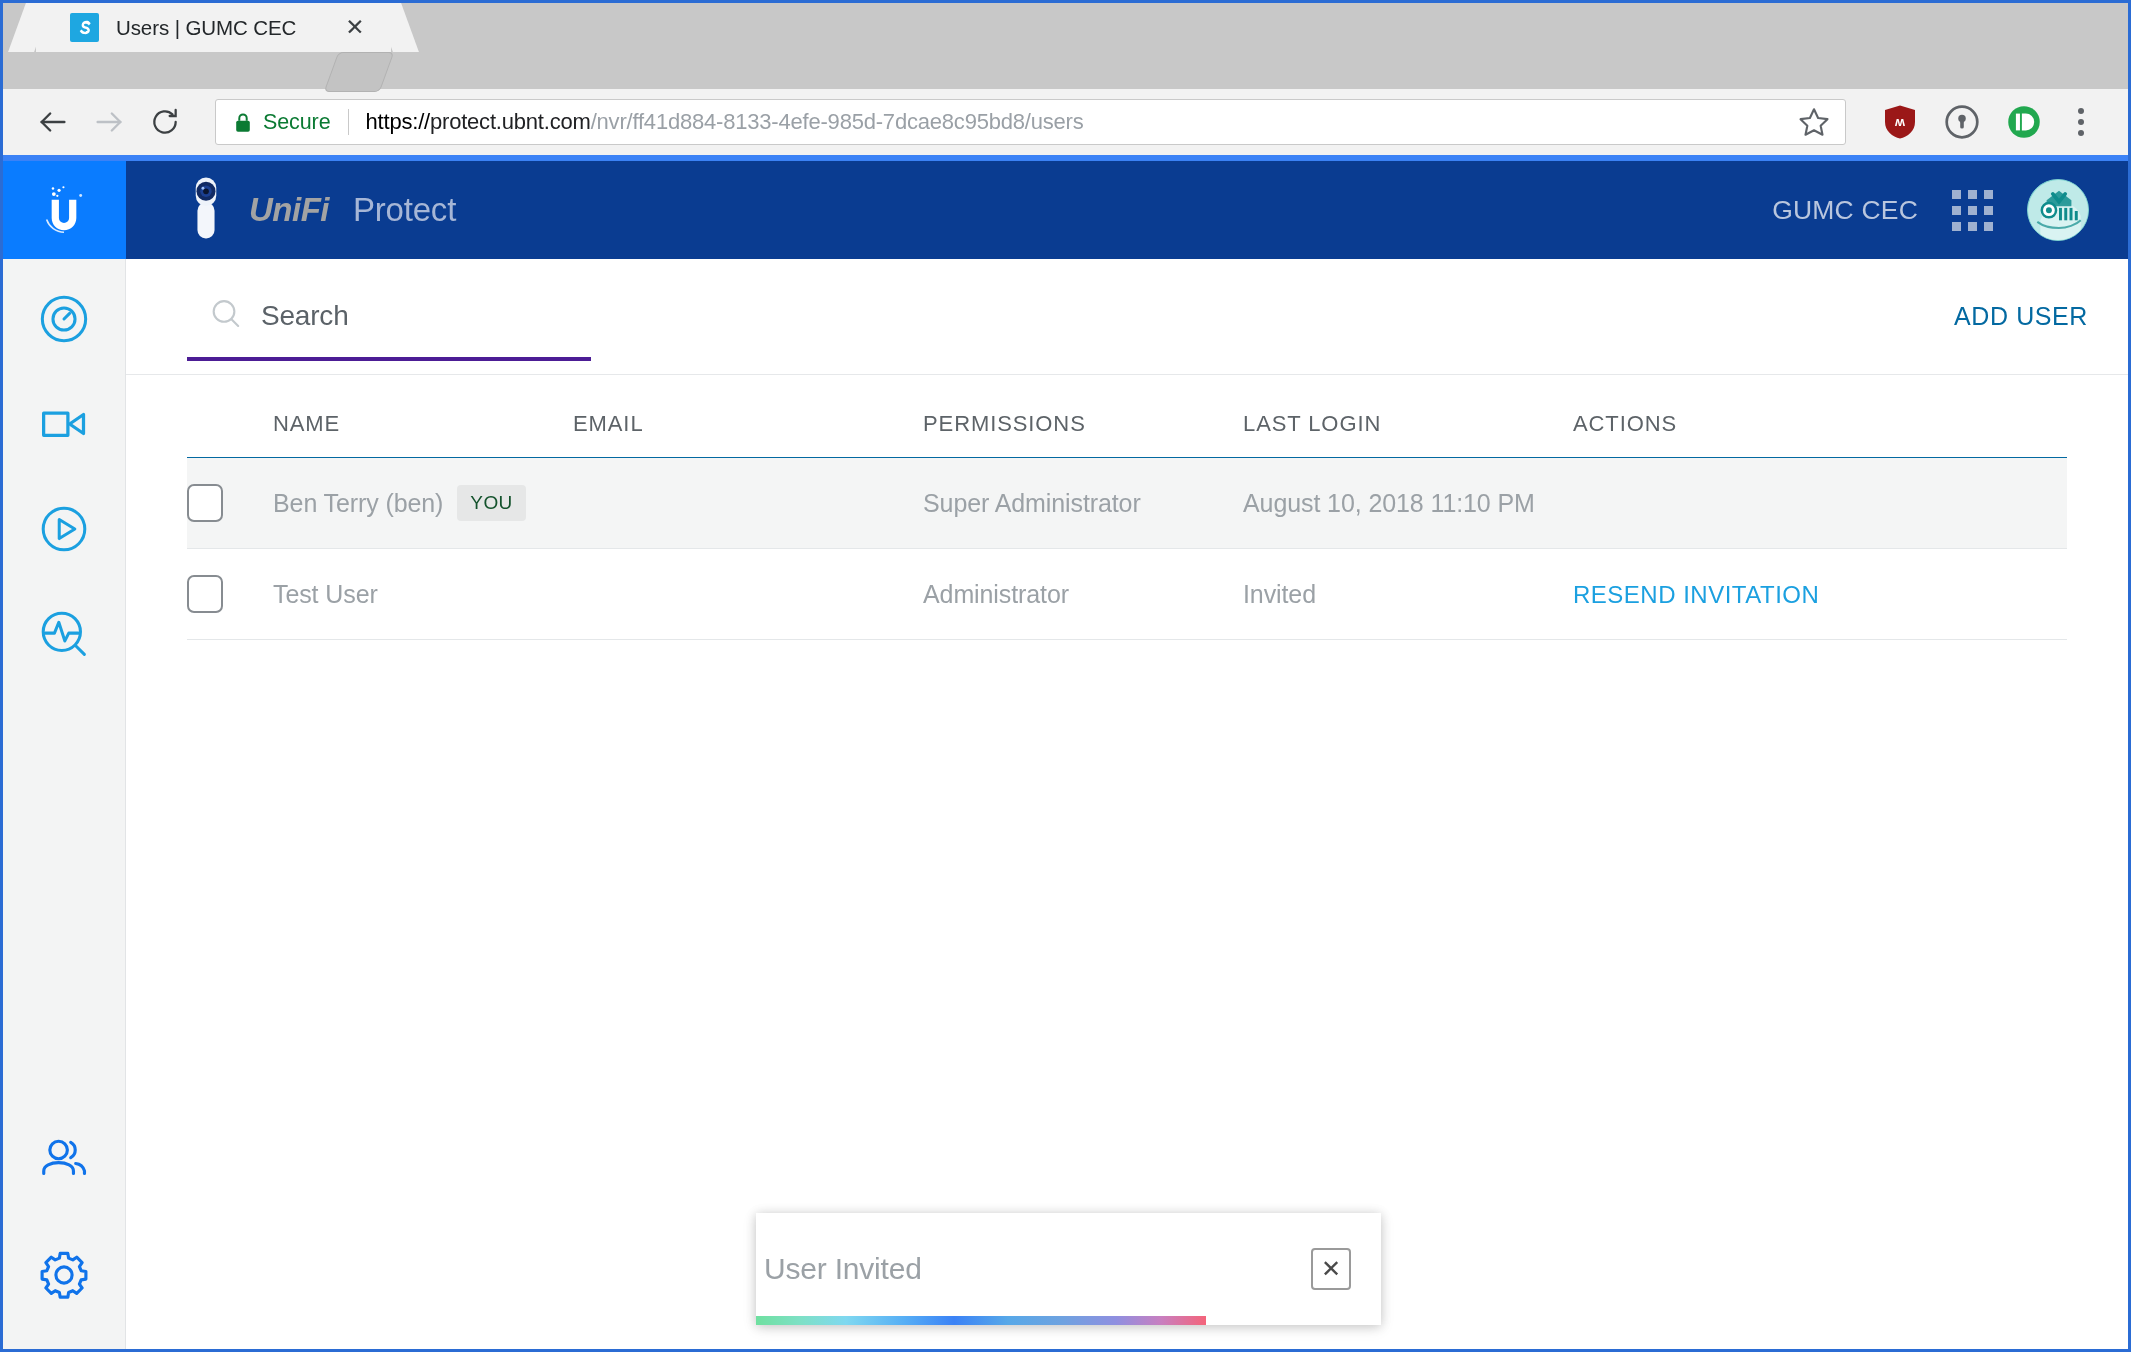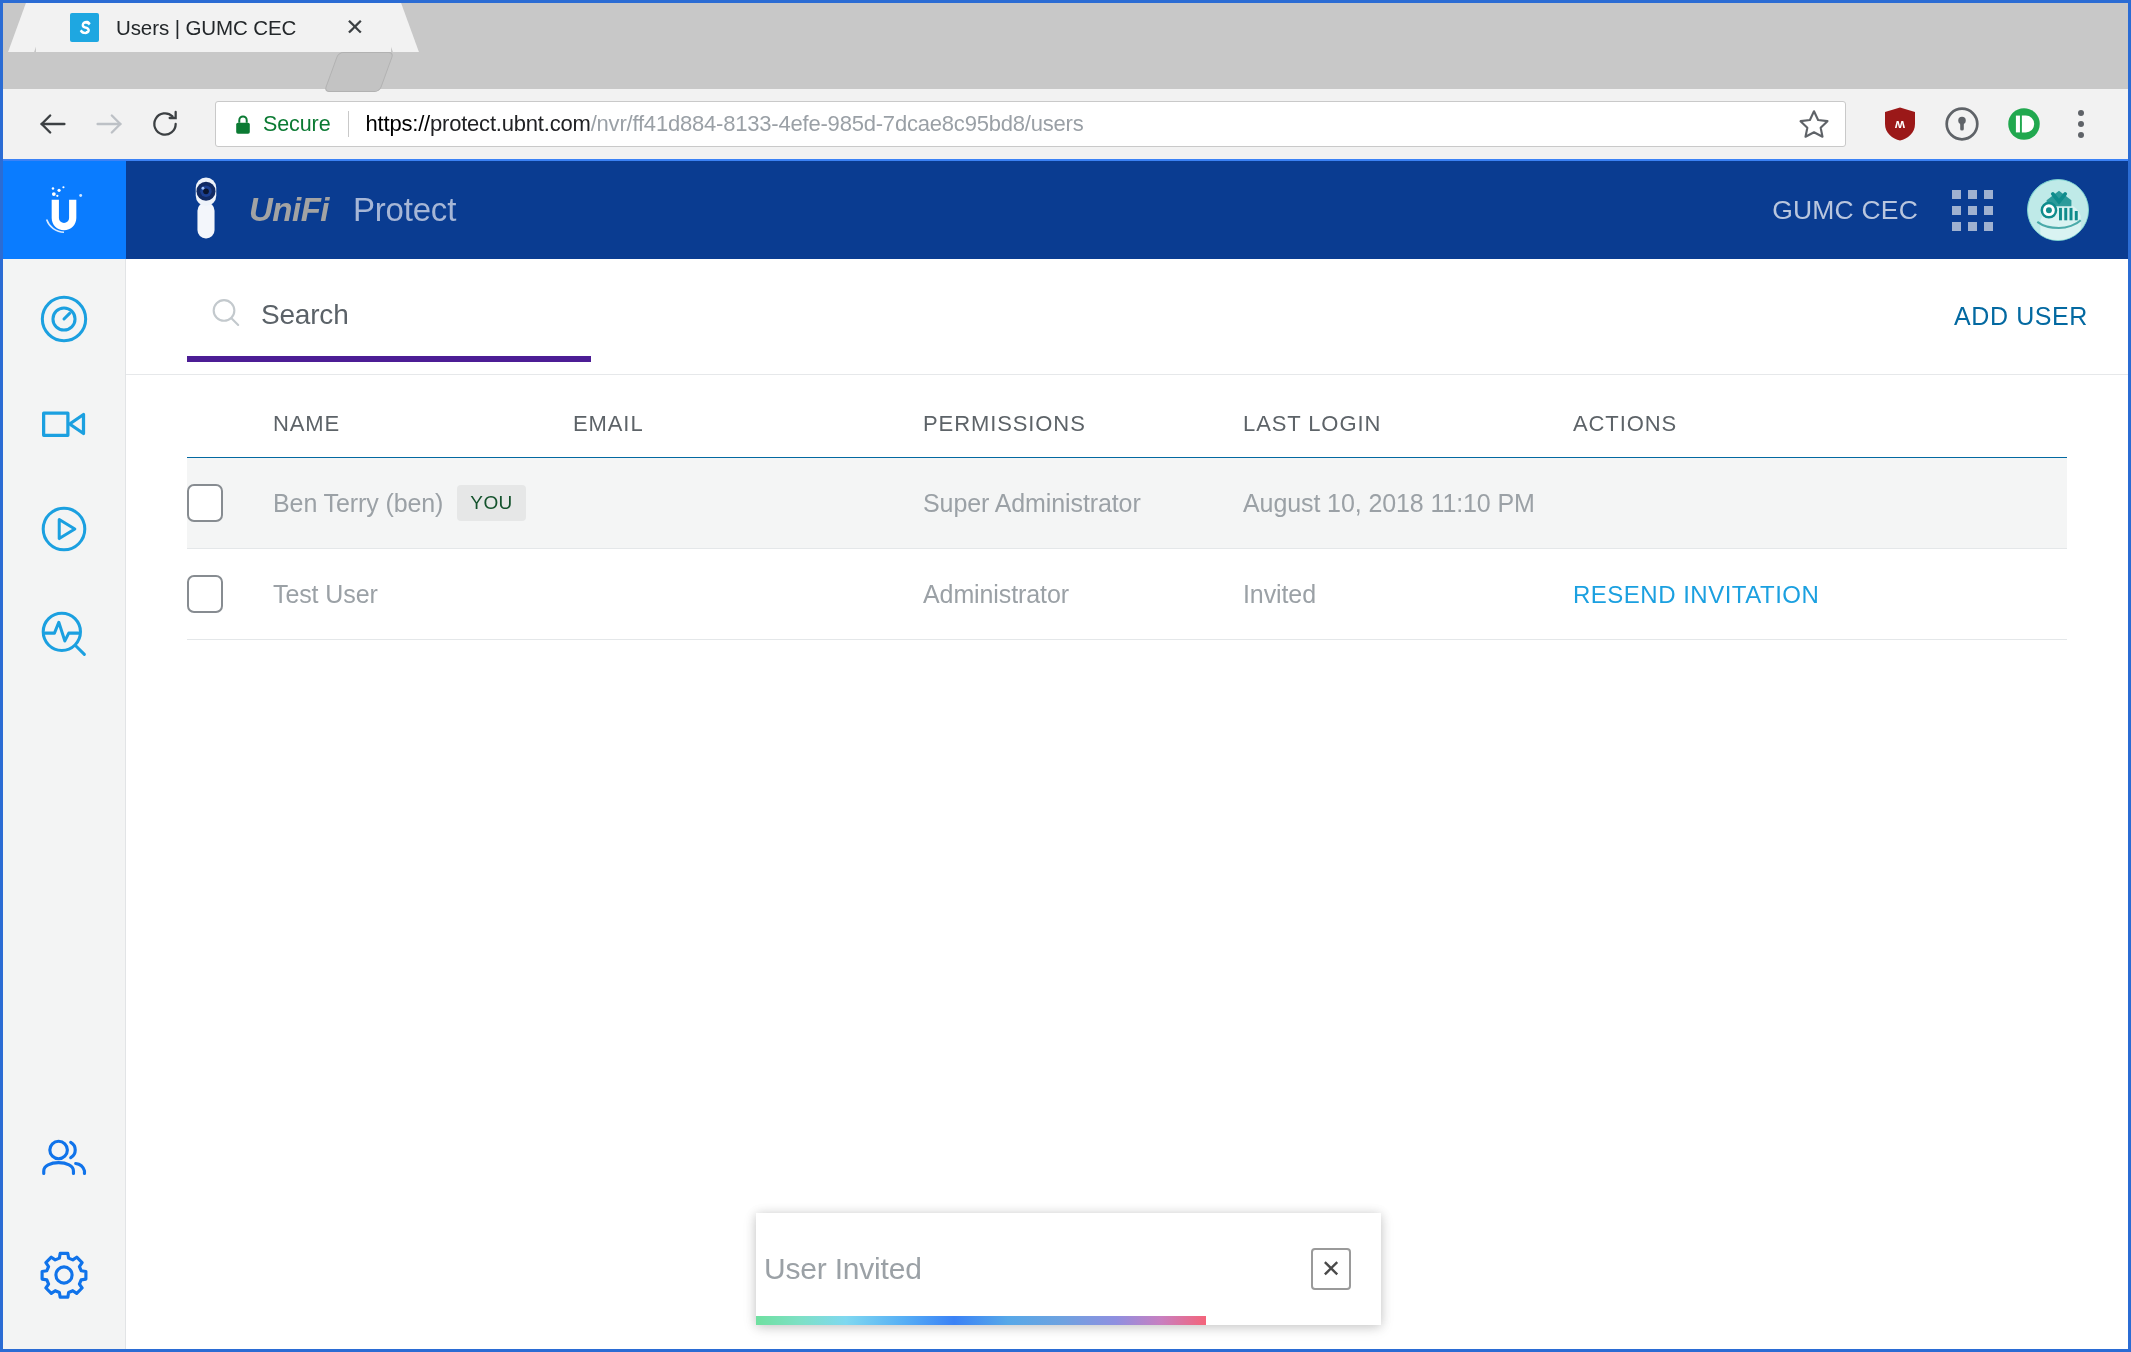--- a/index.html
+++ b/index.html
@@ -79,21 +79,21 @@
     width:90px; height:60px;
     display:flex; align-items:center; justify-content:center;
     color:#111;
   }
 
   
   .toolbar {
     height:72px; background:#f2f2f2;
     display:flex; align-items:center;
     padding:0 24px 0 22px;
-    border-bottom:2px solid #3b82f6;
+    border-bottom:6px solid #3b82f6;
   }
   .navbtn {
     width:56px; height:56px; flex:0 0 56px;
     display:flex; align-items:center; justify-content:center;
   }
   .omnibox {
     flex:1; height:46px; margin:0 18px 0 22px;
     background:#fff; border:1px solid #c9c9c9; border-radius:3px;
     display:flex; align-items:center; padding:0 14px 0 18px;
   }
@@ -162,21 +162,21 @@
     width:62px; height:62px; border-radius:50%;
     background:#9fe3e0; overflow:hidden; position:relative;
     border:1px solid #7fd2cf;
   }
 
   .search-row {
     height:116px; border-bottom:1px solid #e6e8ea;
     display:flex; align-items:center; padding:0 40px 0 61px;
   }
   .search-box {
-    width:404px; border-bottom:6px solid #4c1d95;
+    width:404px; border-bottom:4px solid #4c1d95;
     display:flex; align-items:center; gap:18px;
     padding:0 0 22px 22px; margin-top:24px;
   }
   .search-ph { font-size:28px; color:#5b6268; letter-spacing:-0.2px; }
   .add-user {
     margin-left:auto; font-size:25px; color:#0369a1;
     letter-spacing:0.6px; font-weight:400;
   }
 
   .table-wrap { padding:0 61px 0 61px; }

